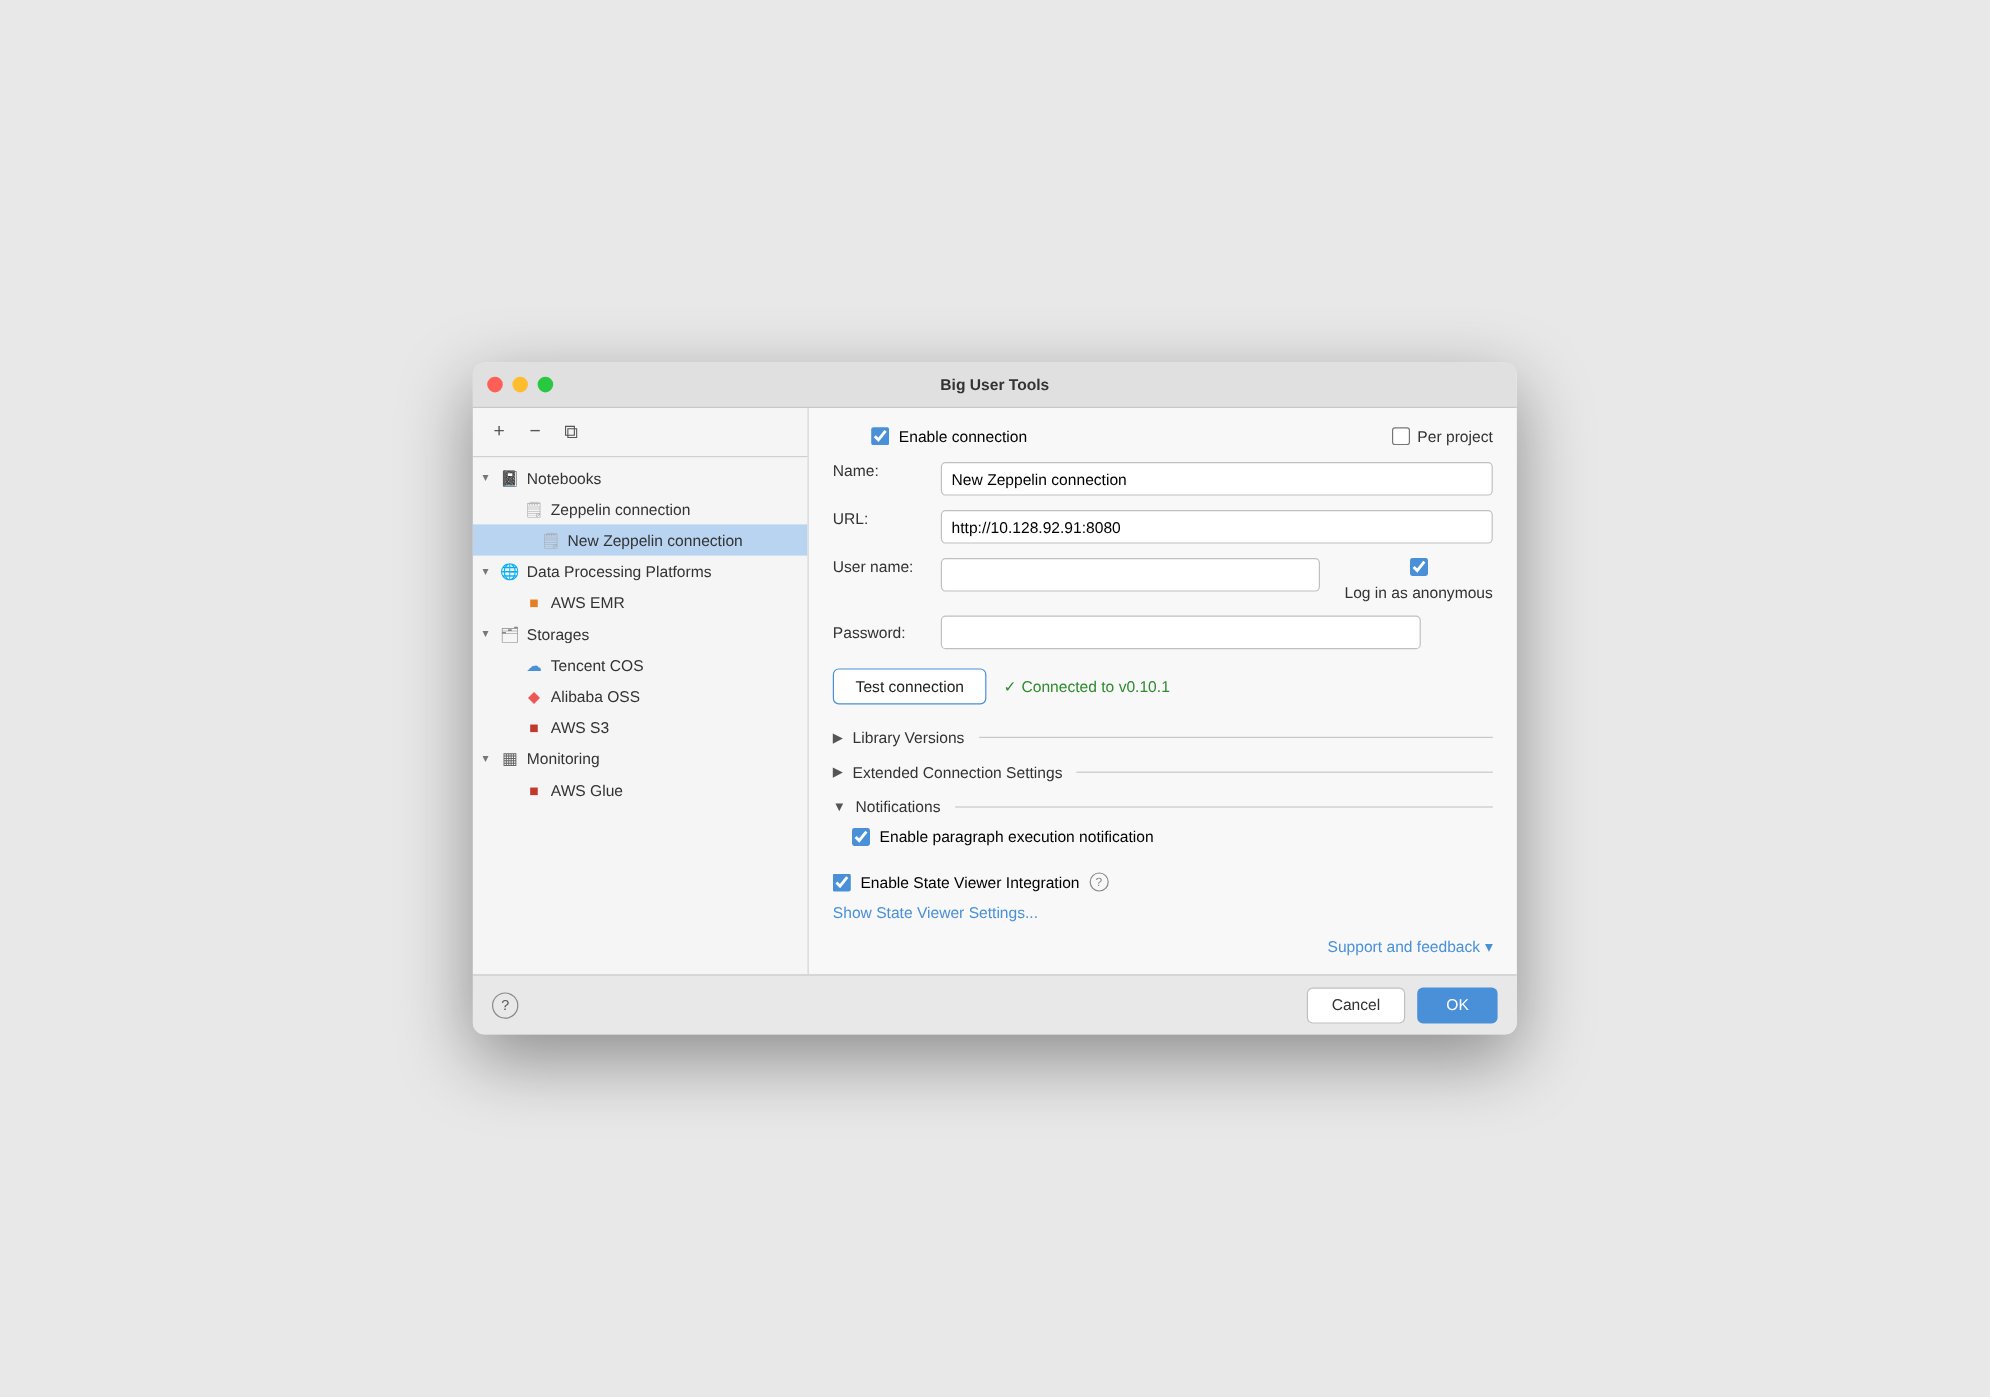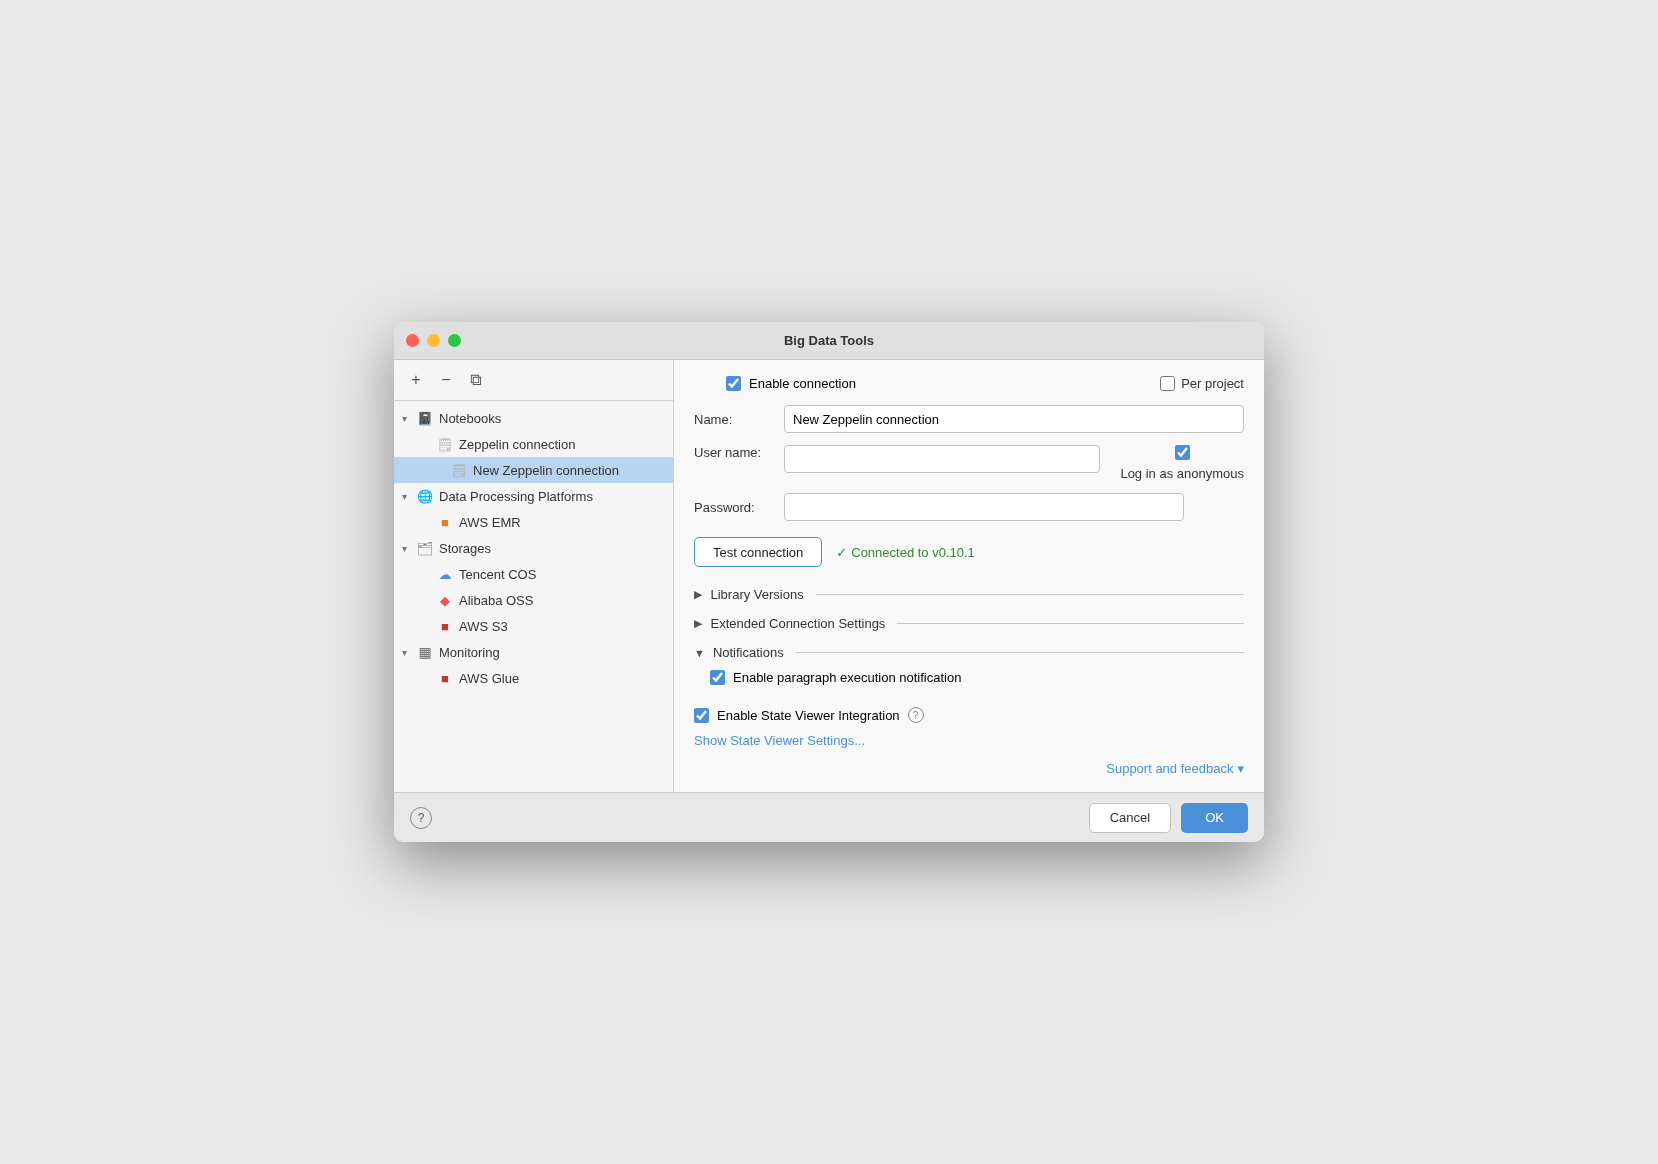--- a/index.html
+++ b/index.html
@@ -124,21 +124,20 @@
     .main-panel {
       flex: 1;
       display: flex;
       flex-direction: column;
       background: #f8f8f8;
       padding: 16px 20px;
       overflow-y: auto;
     }
     .form-row {
       display: flex;
-      align-items: center;
       margin-bottom: 12px;
     }
     .form-label {
       min-width: 90px;
       color: #333;
       font-size: 13px;
     }
     .form-input {
       flex: 1;
       height: 28px;
@@ -389,21 +388,21 @@
 <body>
 
 <div class="window">
 
   <div class="titlebar">
     <div class="titlebar-buttons">
       <button class="titlebar-btn btn-close"></button>
       <button class="titlebar-btn btn-min"></button>
       <button class="titlebar-btn btn-max"></button>
     </div>
-    <span class="titlebar-title">Big Data Tools</span>
+    <span class="titlebar-title">Big User Tools</span>
   </div>
 
   <div class="content">
 
     <div class="sidebar">
       <div class="sidebar-toolbar">
         <button class="sidebar-toolbar-btn">+</button>
         <button class="sidebar-toolbar-btn">−</button>
         <button class="sidebar-toolbar-btn">⧉</button>
       </div>
@@ -478,20 +477,24 @@
           <input type="checkbox" class="checkbox-styled" style="">
           <span>Per project</span>
         </div>
       </div>
 
       <div class="form-row">
         <span class="form-label">Name:</span>
         <input type="text" class="form-input" value="New Zeppelin connection" style="">
       </div>
 
+      <div class="form-row">
+        <span class="form-label">URL:</span>
+        <input type="text" class="form-input" value="http://10.128.92.91:8080" style="">
+      </div>
 
       <div class="user-row">
         <span class="form-label">User name:</span>
         <input type="text" class="form-input" style="max-width: 380px;">
         <label class="anon-label">
           <input type="checkbox" class="checkbox-styled" checked="" style="">
           <span>Log in as anonymous</span>
         </label>
       </div>
 

